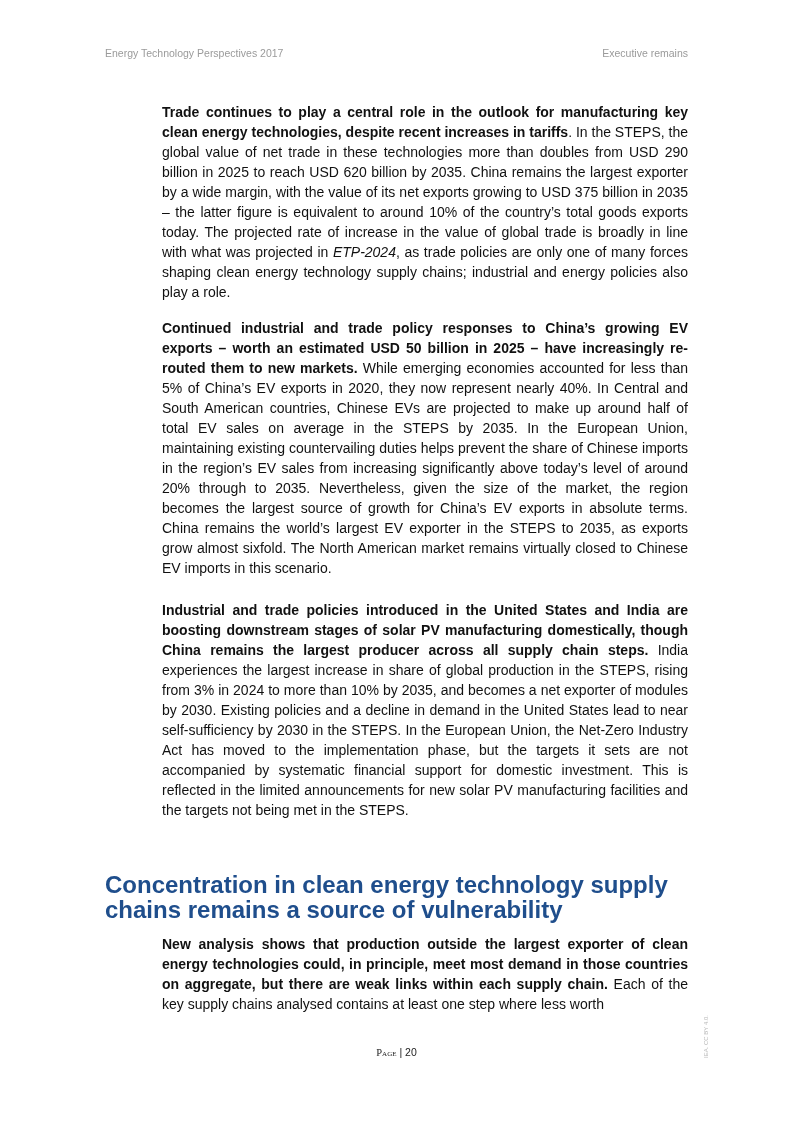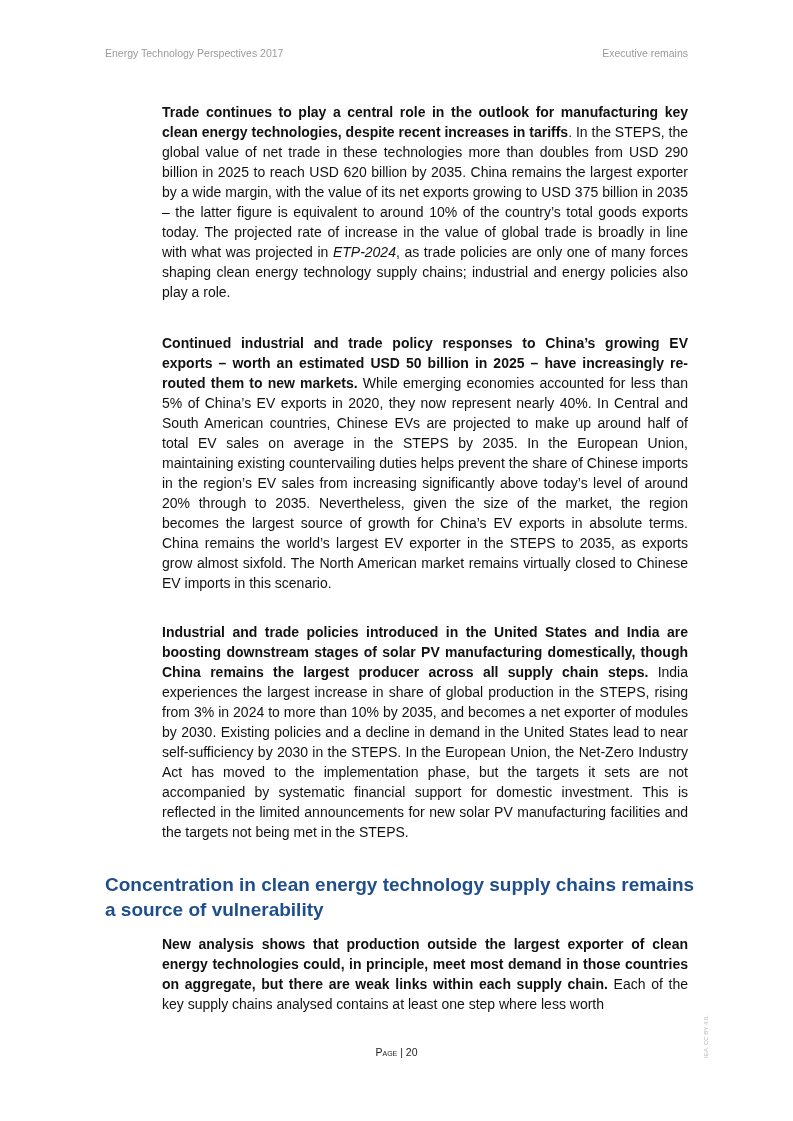--- a/index.html
+++ b/index.html
@@ -7,28 +7,28 @@
          font-family: "Liberation Sans", sans-serif; color: #111111; }
   .running-header { position: absolute; top: 47px; left: 105px; width: 583px;
          font-size: 10.5px; color: #9a9a9a; }
   .running-header .left { position: absolute; left: 0; top: 0; }
   .running-header .right { position: absolute; right: 0; top: 0; }
   .body-col { position: absolute; left: 162px; width: 526px; }
   p.para { margin: 0; font-size: 14px; line-height: 20px; text-align: justify;
            text-justify: inter-word; hyphens: none; }
   p.para b { font-weight: bold; }
   .p1 { top: 102px; }
-  .p2 { top: 333px; }
-  .p3 { top: 622px; }
+  .p2 { top: 318px; }
+  .p3 { top: 600px; }
   .p4 { top: 934px; }
   .section-heading { position: absolute; left: 105px; top: 872px; width: 600px;
-         margin: 0; font-size: 19px; line-height: 25px; font-weight: bold; color: #1f4e8c; }
+         margin: 0; font-size: 24px; line-height: 25px; font-weight: bold; color: #1f4e8c; }
   .page-footer { position: absolute; top: 1046px; left: 0; width: 793px; text-align: center;
          font-size: 10.5px; color: #222; }
-  .page-footer .sc { font-variant: small-caps; }
+  .page-footer .sc { font-variant: small-caps; font-family: Liberation Serif, serif; }
   .license { position: absolute; left: 703px; top: 1022px; font-size: 6px; color: #b8b8b8;
          transform: rotate(-90deg); transform-origin: left top; white-space: nowrap;
          top: 1058px; }
 </style>
 </head>
 <body>
 
 <div class="running-header">
   <span class="left">Energy Technology Perspectives 2017</span>
   <span class="right">Executive remains</span>

